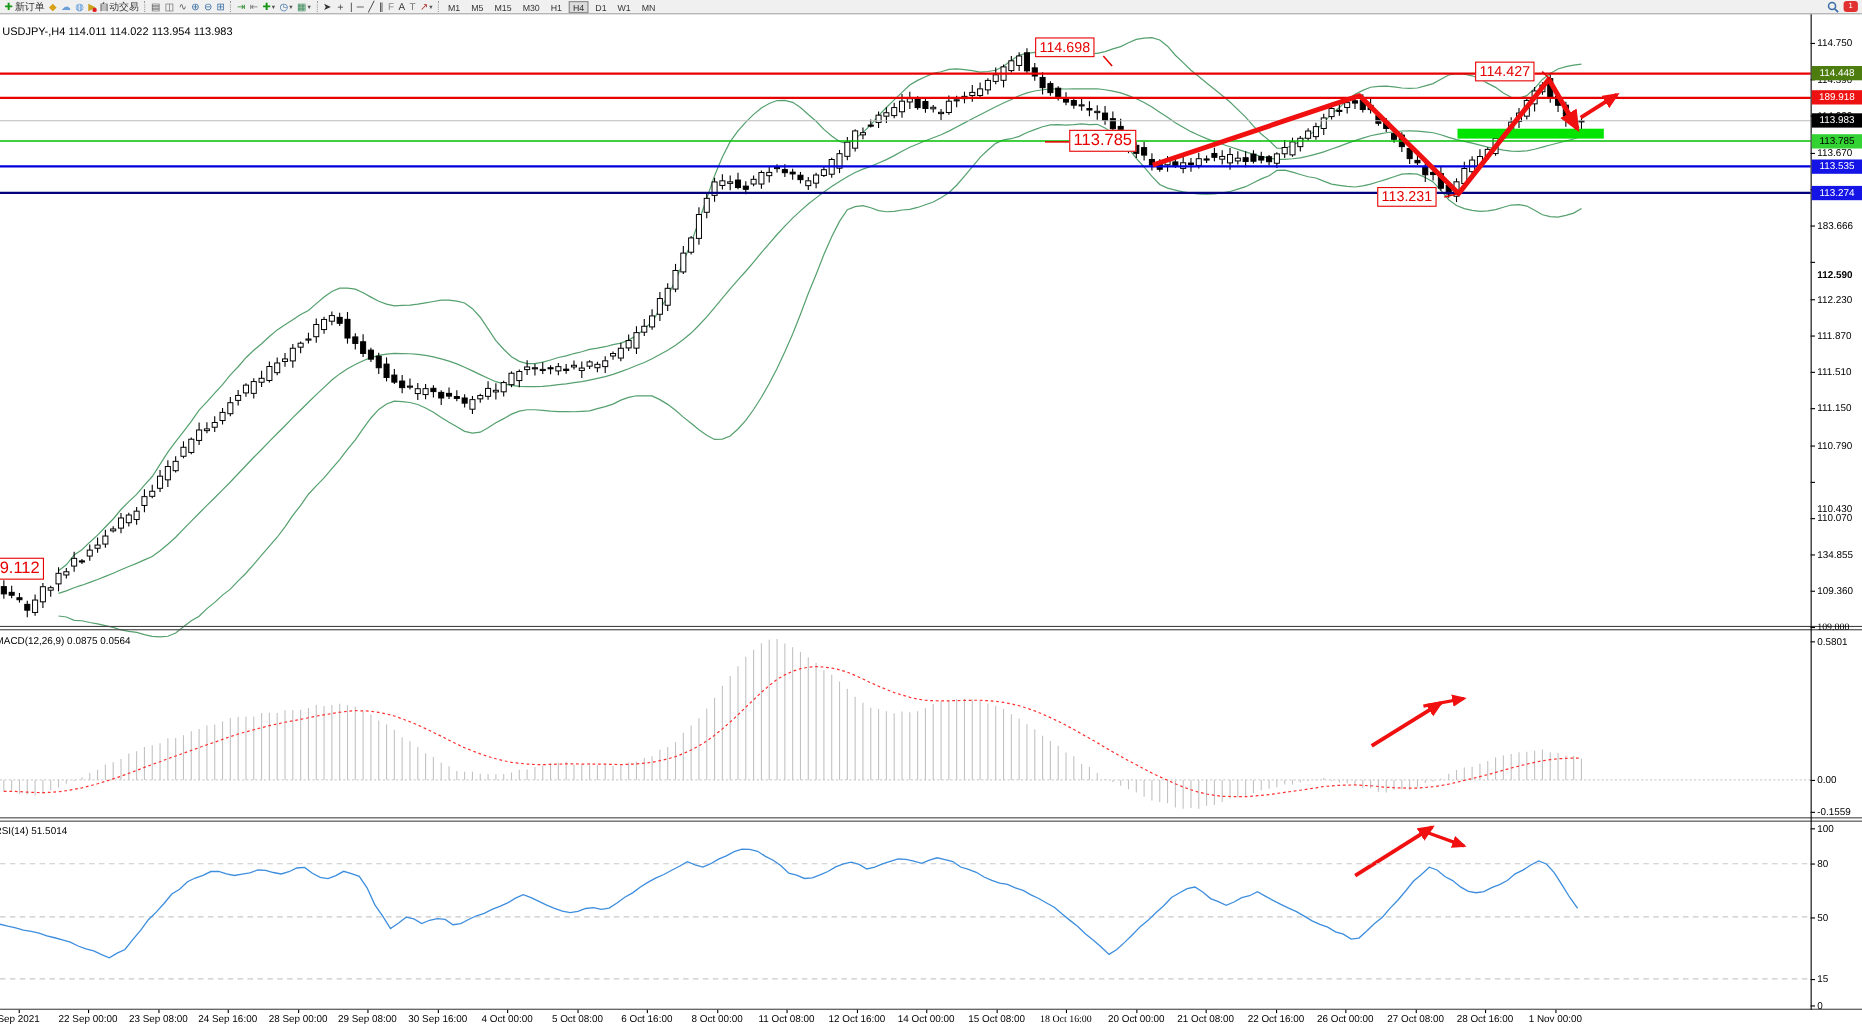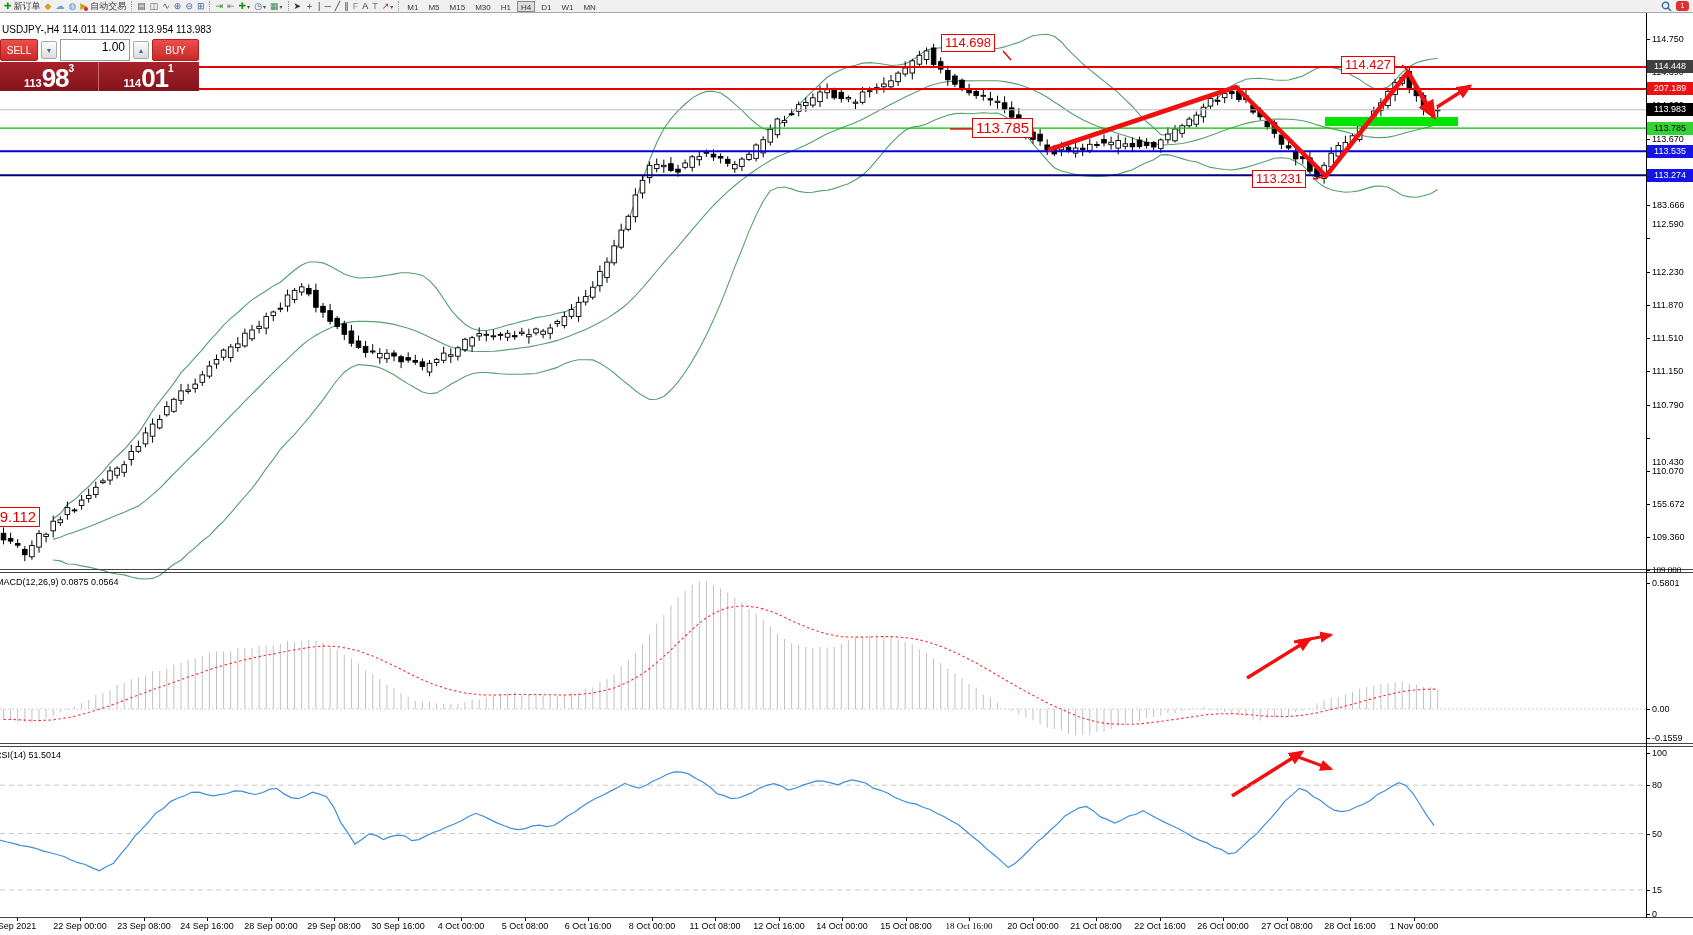--- a/index.html
+++ b/index.html
@@ -820,41 +820,20 @@
   <div class="panel-hit" style="top:13px;height:556px"></div>
   <div class="panel-hit" style="top:574px;height:169px"></div>
   <div class="panel-hit" style="top:748px;height:169px"></div>
 
   <div id="chart-title">
     <span>USDJPY-,H4</span>
     <span> </span>
     <span>114.011 114.022 113.954 113.983</span>
   </div>
 
-  <div id="trade">
-    <div id="tw-top">
-      <button class="btn-sell">SELL</button>
-      <button class="spin-btn">▼</button>
-      <div id="vol-box">1.00</div>
-      <button class="spin-btn">▲</button>
-      <button class="btn-buy">BUY</button>
-    </div>
-    <div id="tw-prices">
-      <div class="pr-half bid">
-        <span class="pr-small">113</span>
-        <span class="pr-big">98</span>
-        <span class="pr-sup">3</span>
-      </div>
-      <div class="pr-half">
-        <span class="pr-small">114</span>
-        <span class="pr-big">01</span>
-        <span class="pr-sup">1</span>
-      </div>
-    </div>
-  </div>
 
   <div class="ind-label" style="left:-4px;top:577px">MACD(12,26,9) 0.0875 0.0564</div>
   <div class="ind-label" style="left:-5px;top:750px">RSI(14) 51.5014</div>
 
   <div class="hsep" style="top:569px"></div>
   <div class="hsep" style="top:572px"></div>
   <div class="hsep" style="top:743px"></div>
   <div class="hsep" style="top:746px"></div>
   <div class="hsep" style="top:917px"></div>
   <div id="axis-vline"></div>
@@ -866,43 +845,43 @@
       <div class="axlab" style="left: 1652px; top: 67px;">114.390</div>
       <div class="tick-dash" style="top: 105px;"></div>
       <div class="axlab" style="left: 1652px; top: 100px;">114.030</div>
       <div class="tick-dash" style="top: 139px;"></div>
       <div class="axlab" style="left: 1652px; top: 134px;">113.670</div>
       <div class="tick-dash" style="top: 172px;"></div>
       <div class="axlab" style="left: 1652px; top: 167px;">113.310</div>
       <div class="tick-dash" style="top: 205px;"></div>
       <div class="axlab" style="left: 1652px; top: 200px;">183.666</div>
       <div class="tick-dash" style="top: 238px;"></div>
-      <div class="axlab" style="left: 1652px; top: 219px;">112.590</div>
+      <div class="axlab" style="left: 1652px; top: 245px; font-weight: bold;">112.590</div>
       <div class="tick-dash" style="top: 272px;"></div>
       <div class="axlab" style="left: 1652px; top: 267px; text-align: right;">112.230</div>
       <div class="tick-dash" style="top: 305px;"></div>
       <div class="axlab" style="left: 1652px; top: 300px;">111.870</div>
       <div class="tick-dash" style="top: 338px;"></div>
       <div class="axlab" style="left: 1652px; top: 333px;">111.510</div>
       <div class="tick-dash" style="top: 371px;"></div>
       <div class="axlab" style="left: 1652px; top: 366px;">111.150</div>
       <div class="tick-dash" style="top: 405px;"></div>
       <div class="axlab" style="left: 1652px; top: 400px;">110.790</div>
       <div class="tick-dash" style="top: 438px;"></div>
       <div class="axlab" style="left: 1652px; top: 457px;">110.430</div>
       <div class="tick-dash" style="top: 471px;"></div>
       <div class="axlab" style="left: 1652px; top: 466px;">110.070</div>
       <div class="tick-dash" style="top: 504px;"></div>
-      <div class="axlab" style="left: 1652px; top: 499px;">155.672</div>
+      <div class="axlab" style="left: 1652px; top: 499px;">134.855</div>
       <div class="tick-dash" style="top: 537px;"></div>
       <div class="axlab" style="left: 1652px; top: 532px;">109.360</div>
       <div class="tick-dash" style="top: 570px;"></div>
       <div class="axlab" style="left: 1652px; top: 565px; font-family: Liberation Serif, serif;">109.000</div>
-      <div class="badge" style="top: 60px; background: #404040; color: rgb(255, 255, 255);">114.448</div>
-      <div class="badge" style="top: 82px; background: rgb(238, 17, 17); color: rgb(255, 255, 255);">207.189</div>
+      <div class="badge" style="top: 60px; background: #4d7c0f; color: rgb(255, 255, 255);">114.448</div>
+      <div class="badge" style="top: 82px; background: rgb(238, 17, 17); color: rgb(255, 255, 255);">189.918</div>
       <div class="badge" style="top: 103px; background: rgb(0, 0, 0); color: rgb(255, 255, 255);">113.983</div>
       <div class="badge" style="top: 122px; background: rgb(51, 211, 51); color: rgb(0, 0, 0);">113.785</div>
       <div class="badge" style="top: 145px; background: rgb(20, 20, 230); color: rgb(255, 255, 255);">113.535</div>
       <div class="badge" style="top: 169px; background: rgb(20, 20, 230); color: rgb(255, 255, 255);">113.274</div>
       <div class="tick-dash" style="top: 583px;"></div>
       <div class="axlab" style="left: 1652px; top: 578px;">0.5801</div>
       <div class="tick-dash" style="top: 709px;"></div>
       <div class="axlab" style="left: 1652px; top: 704px;">0.00</div>
       <div class="tick-dash" style="top: 738px;"></div>
       <div class="axlab" style="left: 1652px; top: 733px;">-0.1559</div>

